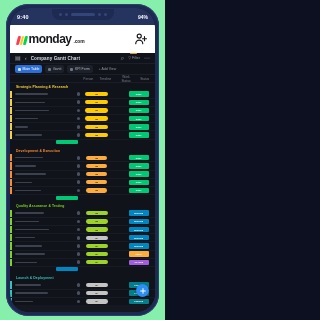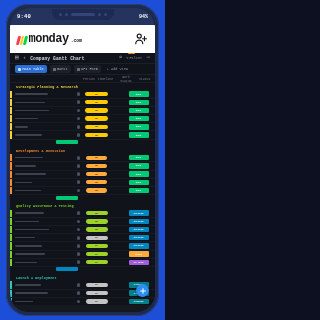--- a/index.html
+++ b/index.html
@@ -1,18 +1,18 @@
 <!DOCTYPE html>
 <html><head>
 <meta charset="utf-8">
 <style>
   html,body{margin:0;padding:0;background:#0d1020;}
   body{width:165px;height:320px;overflow:hidden;font-family:"Liberation Sans",sans-serif;}
 
-  .stage{position:relative;width:165px;height:320px;background:#1d4ed8;font-family:Liberation Mono, monospace;}
+  .stage{position:relative;width:165px;height:320px;background:#86efac;}
 
   
   .phone{
     position:absolute;left:6px;top:4px;width:153px;height:312px;
     border-radius:22px;background:#1d2a52;
     box-shadow:0 0 0 1px #2e3e6e inset;
     overflow:hidden;
   }
   .phone-inner{
     position:absolute;left:4px;top:4px;right:4px;bottom:4px;

